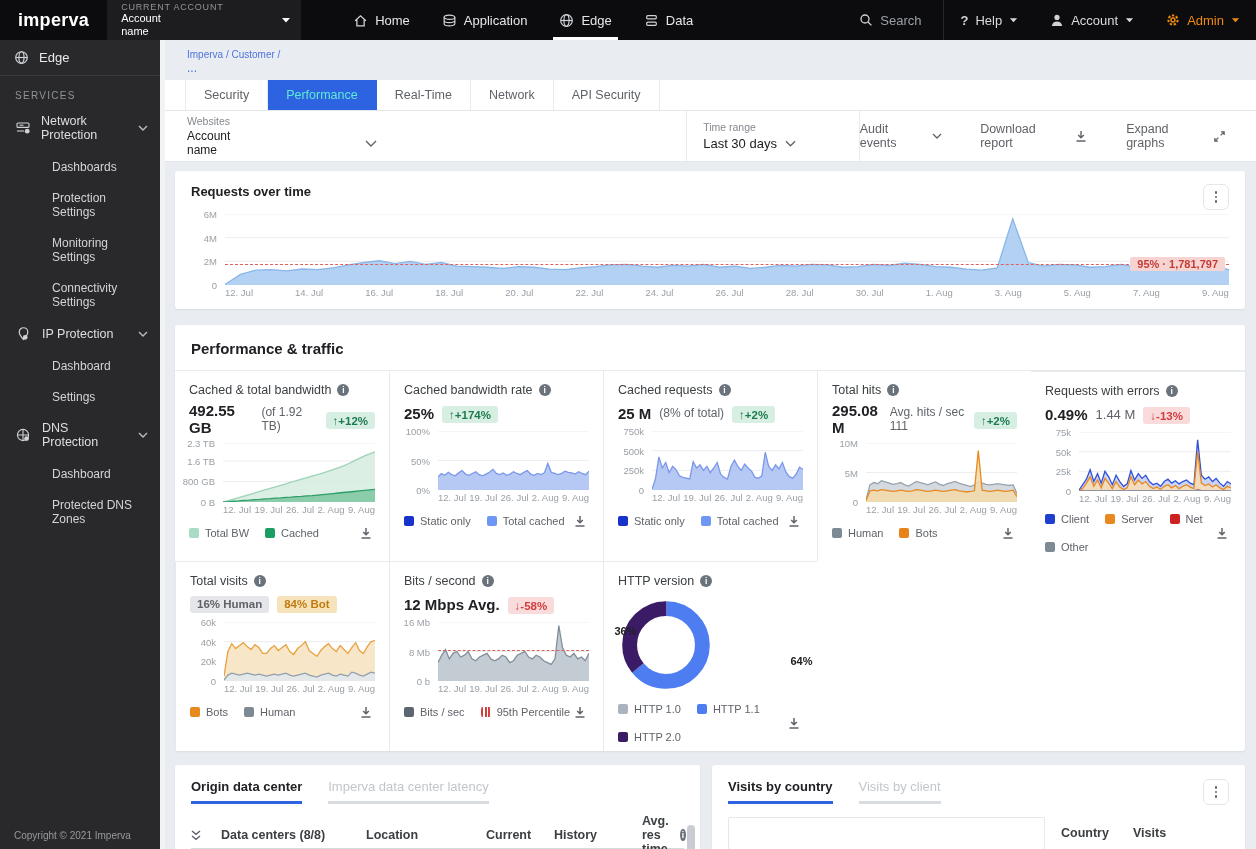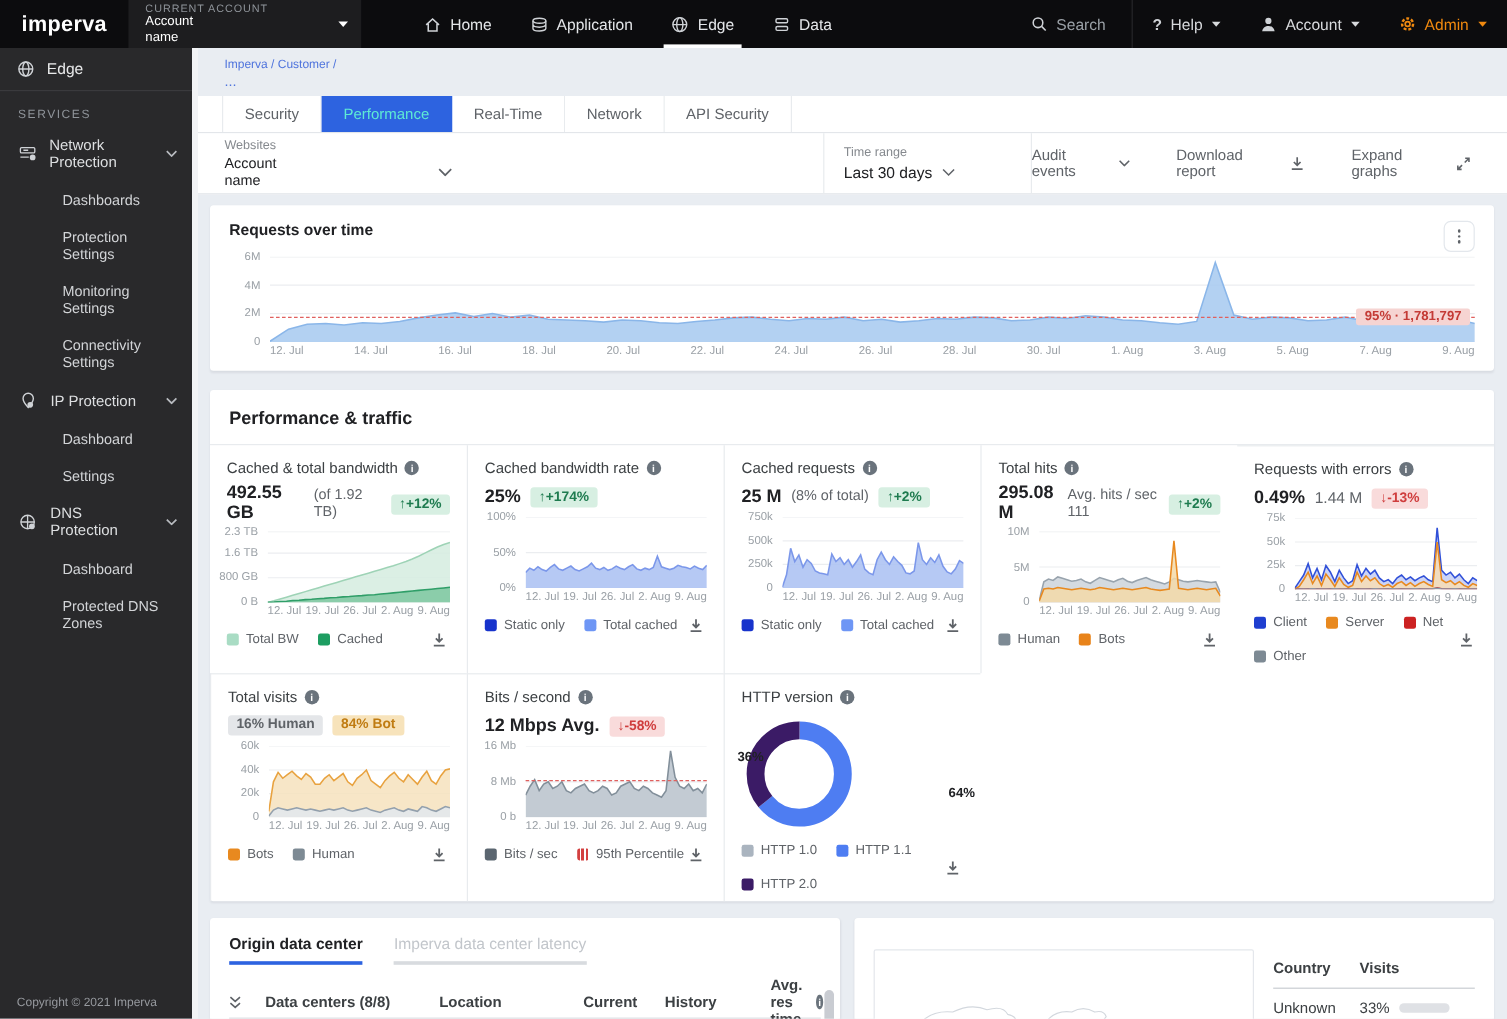--- a/index.html
+++ b/index.html
@@ -898,20 +898,31 @@
           <span class="up-arrow">↑</span>
           <span></span>
           <span>469ms</span>
         </div>
 
       </div>
       <div class="v-scroll"></div>
     </div>
 
     <div class="b-panel b-right">
+      <div class="vb-head">
+        <div class="subtabs">
+          <div class="subtab on">Visits by country</div>
+          <div class="subtab off">Visits by client</div>
+        </div>
+        <div class="kebab">
+            <i></i>
+            <i></i>
+            <i></i>
+          </div>
+      </div>
       <div class="vb-body">
         <div class="map-box">
           <svg width="100%" height="160" viewBox="0 0 330 160" preserveAspectRatio="xMidYMid meet">
             <g fill="none" stroke="#d3d8de" stroke-width="1">
               <path d="M38 62 q10 -14 30 -12 q16 -8 30 -2 q14 -4 18 4 q10 2 6 10 q-6 10 -20 8 q-10 8 -24 4 q-16 4 -26 -2 q-14 -2 -14 -10z"></path>
               <path d="M60 78 q12 6 22 4 l6 10 q-8 10 -16 6 q-10 -8 -12 -20z"></path>
               <path d="M150 58 q8 -10 22 -8 q10 -6 20 0 q8 -2 10 4 l-6 8 q-10 6 -22 2 q-14 4 -24 -6z"></path>
               <path d="M196 64 q18 -6 34 0 q18 -2 26 8 q8 10 -2 16 q-14 6 -28 0 q-16 2 -26 -8 q-8 -8 -4 -16z"></path>
               <path d="M160 86 q10 0 14 8 q2 12 -8 16 q-10 -2 -12 -12 q0 -8 6 -12z"></path>
               <path d="M100 108 q8 10 4 22 q-6 8 -10 -2 q-2 -12 6 -20z"></path>

